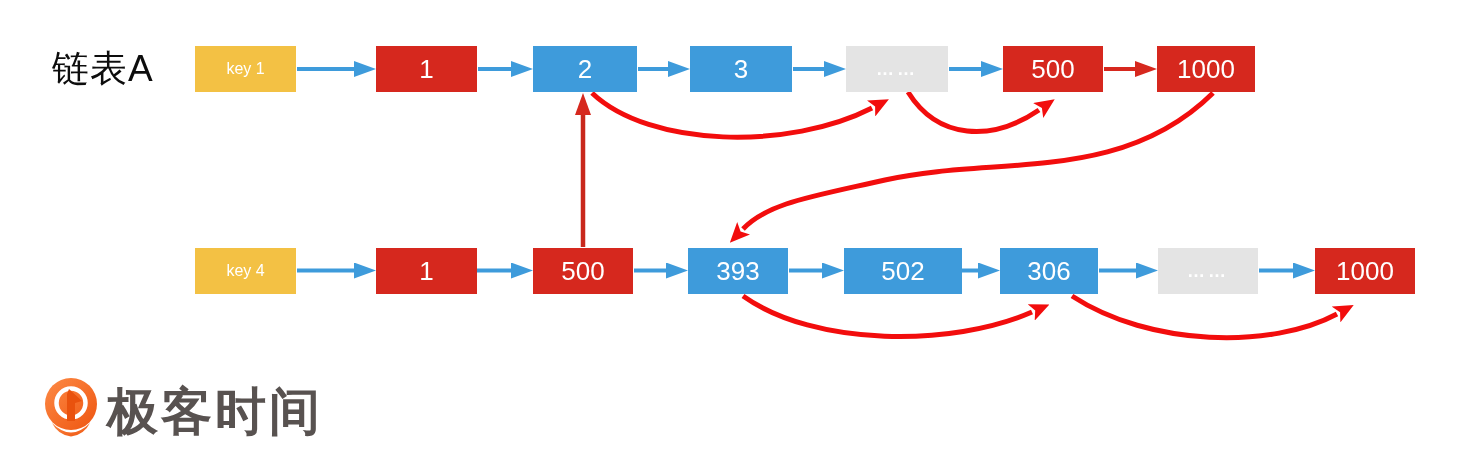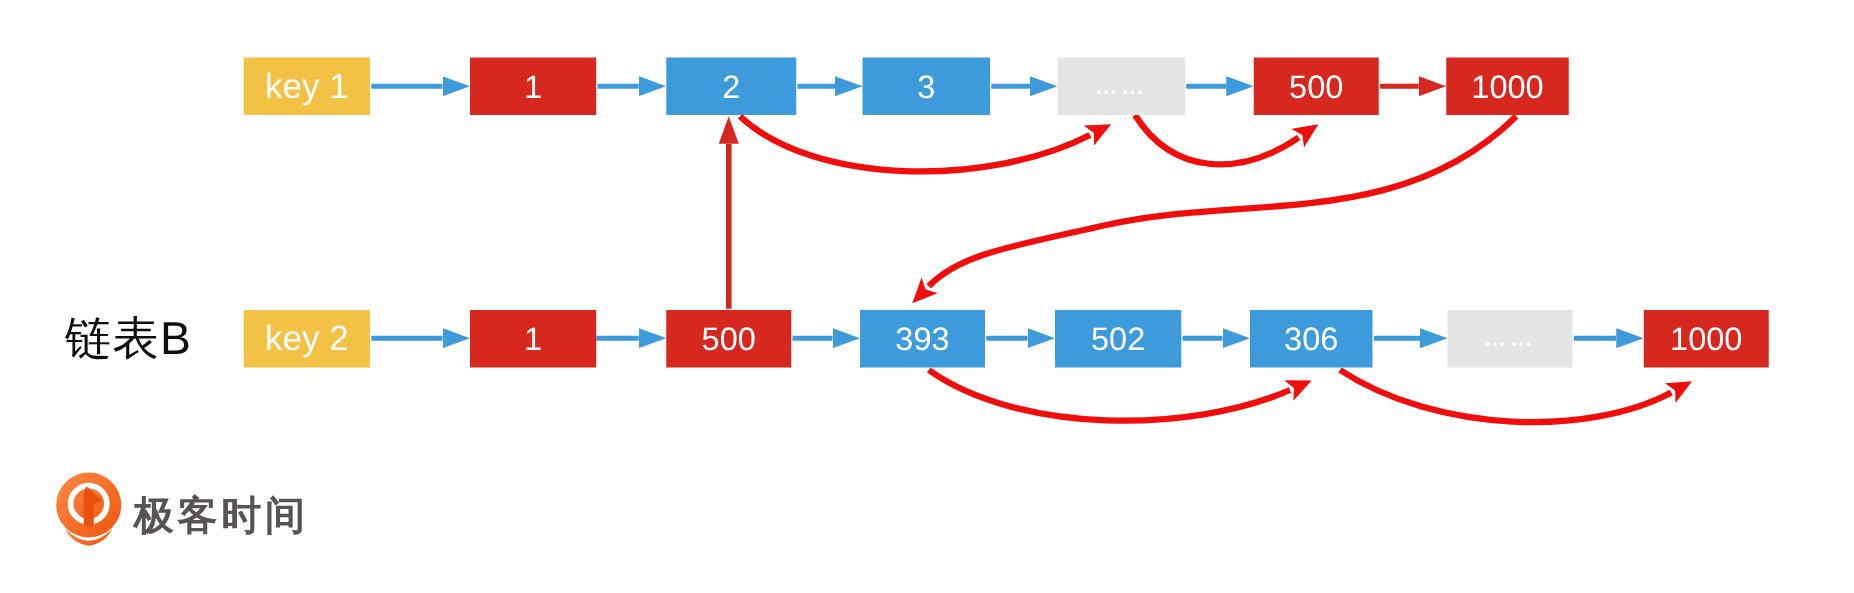--- a/index.html
+++ b/index.html
@@ -14,30 +14,30 @@
   .row-label{
     position:absolute;left:52px;width:120px;height:46px;
     font-size:37px;line-height:46px;color:#0d0d0d;font-weight:500;
     letter-spacing:1px;
   }
   .node{
     position:absolute;height:46px;line-height:46px;
     text-align:center;color:#ffffff;
     font-size:26px;font-weight:500;
   }
-  .node.yellow{background:#F3C144;font-size:28px;}
+  .node.yellow{background:#F3C144;font-size:16px;}
   .node.red{background:#D6281E;}
   .node.blue{background:#3E9BDB;}
   .node.gray{background:#E4E4E4;font-size:18px;font-weight:700;letter-spacing:3px;}
   .row-a{top:46px;}
   .row-b{top:248px;}
   .logo{position:absolute;left:46px;top:380px;height:64px;display:flex;align-items:center;}
   .logo-text{
     position:absolute;left:61px;top:2px;
-    font-size:32px;color:#585250;font-weight:600;letter-spacing:3px;
+    font-size:51px;color:#585250;font-weight:600;letter-spacing:3px;
     white-space:nowrap;line-height:60px;
   }
 </style>
 </head>
 <body>
 
 <div class="stage">
 
   <svg class="arrows" viewBox="0 0 1483 474" xmlns="http://www.w3.org/2000/svg">
     <defs>
@@ -81,35 +81,35 @@
     <path d="M 1072 296 C 1150 347, 1272 349, 1337 314" fill="none" stroke="#F20D0D" stroke-width="5" marker-end="url(#mBright)"></path>
 
     <g transform="translate(44,378)">
       <circle cx="27" cy="26" r="26" fill="url(#gOrange)"></circle>
       <circle cx="27" cy="25" r="14.5" fill="none" stroke="#ffffff" stroke-width="4.5"></circle>
       <path d="M 25 11 L 38 23 L 31 25 L 31 43 L 23 43 L 23 16 Z" fill="#E9520E"></path>
       <path d="M 8 45 Q 27 64 46 45 Q 40 57 27 58.5 Q 14 57 8 45 Z" fill="url(#gOrange)"></path>
     </g>
   </svg>
 
-  <div class="row-label row-b">链表B</div>
+  <div class="row-label row-a">链表A</div>
 
   <div class="node yellow row-a" style="left:195px;width:101px">key 1</div>
   <div class="node red    row-a" style="left:376px;width:101px">1</div>
   <div class="node blue   row-a" style="left:533px;width:104px">2</div>
   <div class="node blue   row-a" style="left:690px;width:102px">3</div>
   <div class="node gray   row-a" style="left:846px;width:102px">……</div>
   <div class="node red    row-a" style="left:1003px;width:100px">500</div>
   <div class="node red    row-a" style="left:1157px;width:98px">1000</div>
 
-  <div class="node yellow row-b" style="left:195px;width:101px">key 2</div>
+  <div class="node yellow row-b" style="left:195px;width:101px">key 4</div>
   <div class="node red    row-b" style="left:376px;width:101px">1</div>
   <div class="node red    row-b" style="left:533px;width:100px">500</div>
   <div class="node blue   row-b" style="left:688px;width:100px">393</div>
-  <div class="node blue   row-b" style="left:844px;width:101px">502</div>
+  <div class="node blue   row-b" style="left:844px;width:118px">502</div>
   <div class="node blue   row-b" style="left:1000px;width:98px">306</div>
   <div class="node gray   row-b" style="left:1158px;width:100px">……</div>
   <div class="node red    row-b" style="left:1315px;width:100px">1000</div>
 
   <div class="logo">
     <div class="logo-text">极客时间</div>
   </div>
 
 </div>
 

